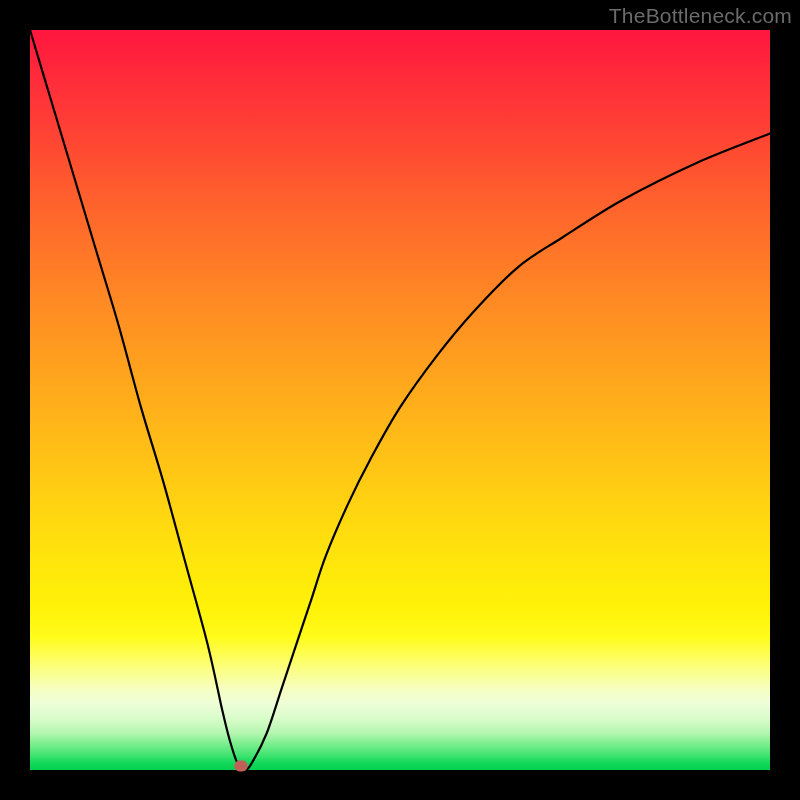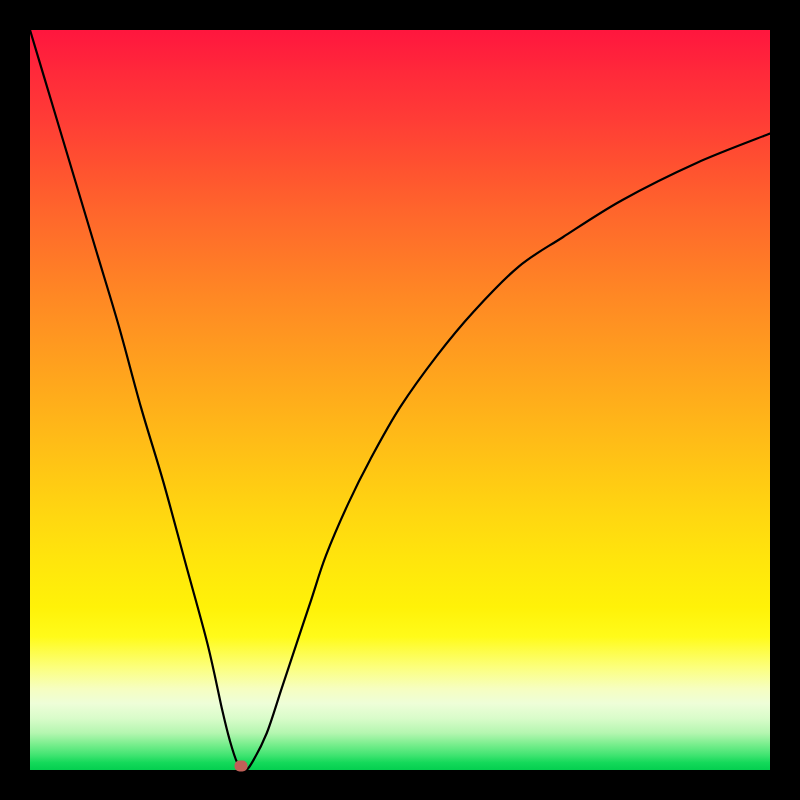--- a/index.html
+++ b/index.html
@@ -81,13 +81,14 @@
 
 <div class="frame">
 
   <div class="plot-area">
     <svg class="curve-svg" viewBox="0 0 740 740" preserveAspectRatio="none">
       <path fill="none" stroke="#000000" stroke-width="2.2" stroke-linecap="round" d="M 0.00 0.00 C 3.70 12.33, 14.80 49.33, 22.20 74.00 C 29.60 98.67, 37.00 123.33, 44.40 148.00 C 51.80 172.67, 59.20 197.33, 66.60 222.00 C 74.00 246.67, 81.40 270.10, 88.80 296.00 C 96.20 321.90, 103.60 351.50, 111.00 377.40 C 118.40 403.30, 125.80 425.50, 133.20 451.40 C 140.60 477.30, 148.00 505.67, 155.40 532.80 C 162.80 559.93, 171.43 589.53, 177.60 614.20 C 183.77 638.87, 188.70 664.77, 192.40 680.80 C 196.10 696.83, 197.33 701.77, 199.80 710.40 C 202.27 719.03, 204.73 727.67, 207.20 732.60 C 209.67 737.53, 212.13 740.00, 214.60 740.00 C 217.07 740.00, 218.30 738.77, 222.00 732.60 C 225.70 726.43, 231.87 715.33, 236.80 703.00 C 241.73 690.67, 246.67 673.40, 251.60 658.60 C 256.53 643.80, 261.47 629.00, 266.40 614.20 C 271.33 599.40, 276.27 584.60, 281.20 569.80 C 286.13 555.00, 289.83 541.43, 296.00 525.40 C 302.17 509.37, 310.80 489.63, 318.20 473.60 C 325.60 457.57, 331.77 445.23, 340.40 429.20 C 349.03 413.17, 358.90 394.67, 370.00 377.40 C 381.10 360.13, 394.67 341.63, 407.00 325.60 C 419.33 309.57, 430.43 296.00, 444.00 281.20 C 457.57 266.40, 473.60 249.13, 488.40 236.80 C 503.20 224.47, 515.53 218.30, 532.80 207.20 C 550.07 196.10, 569.80 182.53, 592.00 170.20 C 614.20 157.87, 641.33 144.30, 666.00 133.20 C 690.67 122.10, 727.67 108.53, 740.00 103.60"></path>
     </svg>
     <div class="marker" style="left: 210.9px; top: 736.3px; background: rgb(192, 96, 88);"></div>
   </div>
 
+  <div class="watermark">TheBottleneck.com</div>
 </div>
 
 </body></html>

